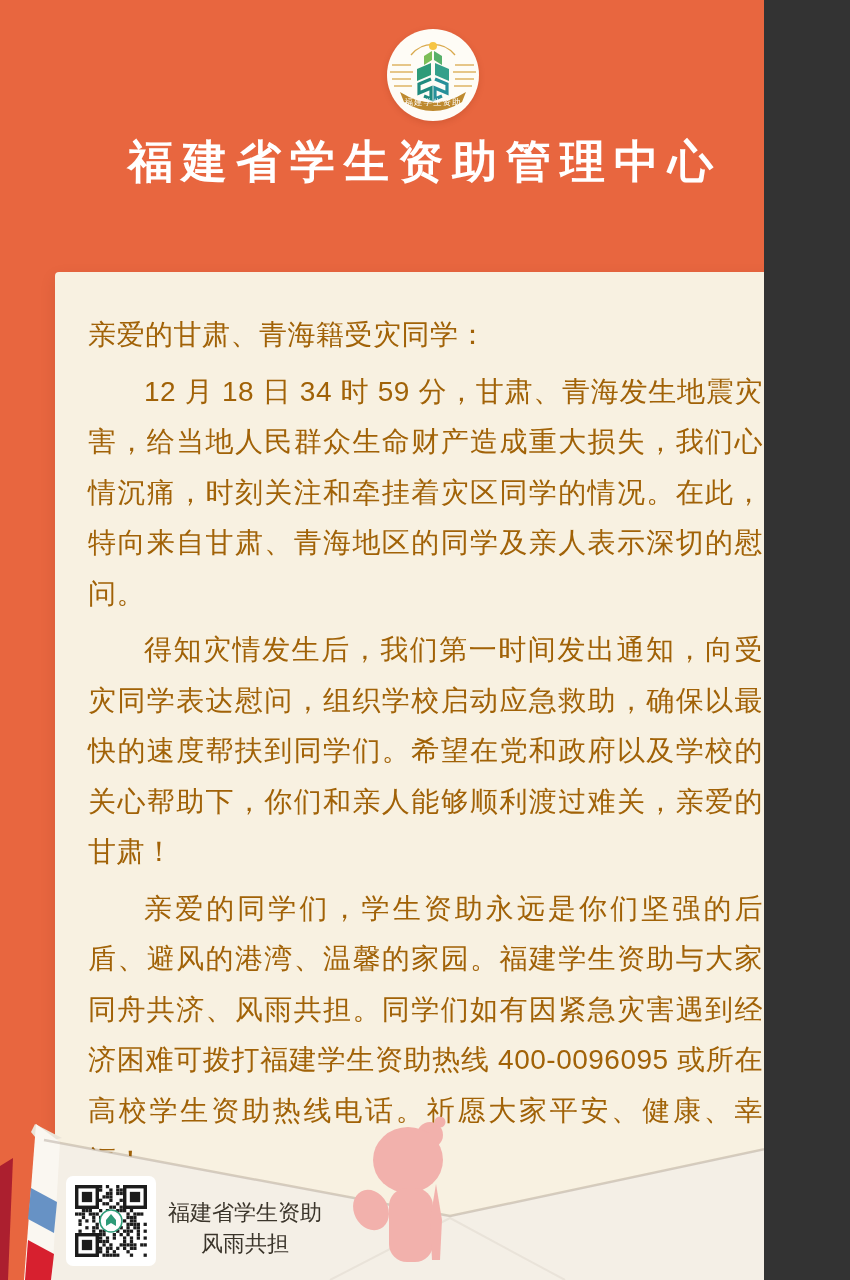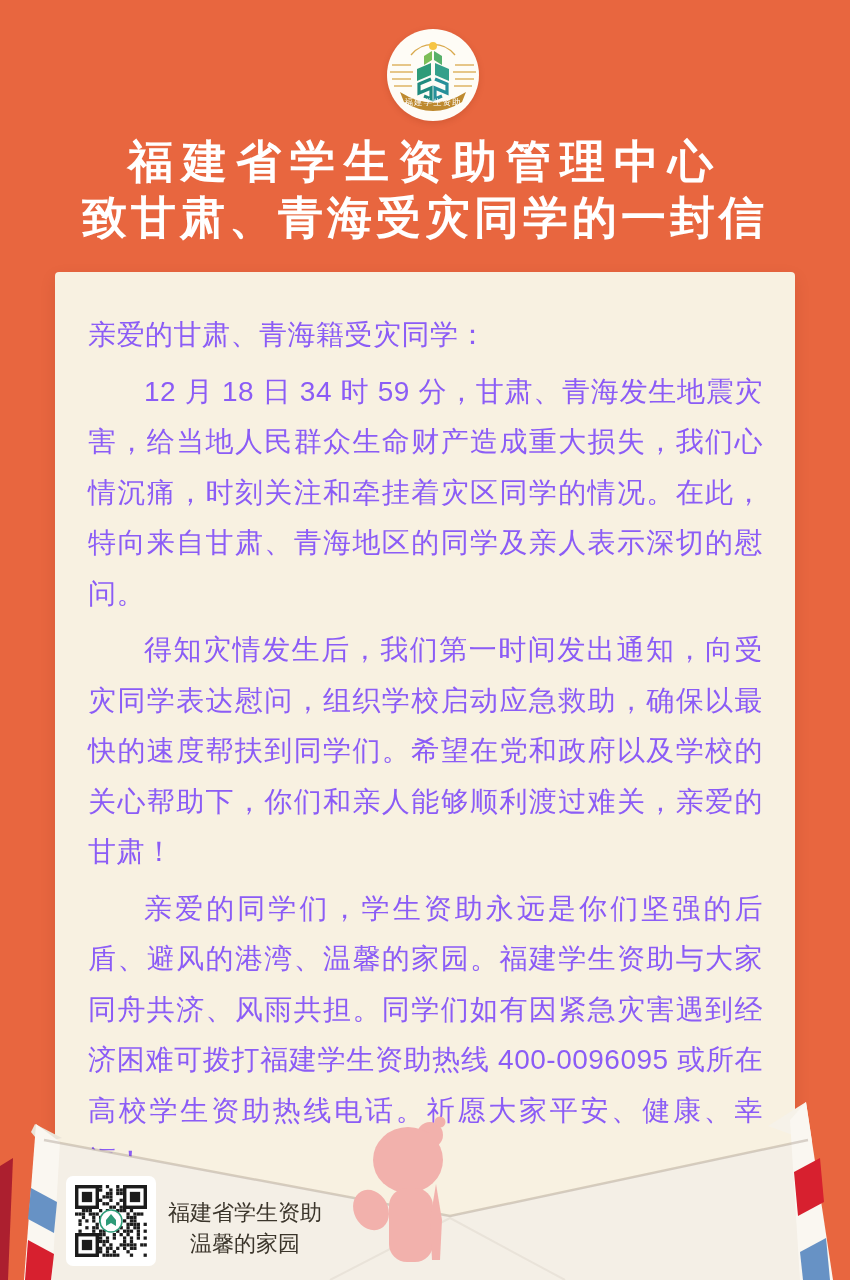--- a/index.html
+++ b/index.html
@@ -1,17 +1,17 @@
 <!DOCTYPE html>
 <html><head>
 <meta charset="utf-8">
 <style>
   html,body{margin:0;padding:0;background:#333;}
   .canvas{
-    position:relative;width:850px;height:1280px;overflow:hidden;
+    position:relative;width:764px;height:1280px;overflow:hidden;
     background:#E8663F;
     font-family:"Liberation Sans","DejaVu Sans",sans-serif;
     color:#3B352B;
   }
   
   .logo-badge{
     position:absolute;left:387px;top:29px;width:92px;height:92px;
     border-radius:50%;background:#FEFCF6;
     box-shadow:0 2px 6px rgba(120,40,10,.18);
   }
@@ -24,21 +24,21 @@
   .title-line1{font-size:45px;letter-spacing:9px;}
   .title-line2{font-size:45px;letter-spacing:4px;}
   
   .letter-card{
     position:absolute;left:55px;top:272px;width:740px;height:1008px;
     background:#F8F1E1;border-radius:4px 4px 0 0;
     box-shadow:0 6px 16px rgba(90,30,5,.12);
     box-sizing:border-box;padding:38px 32px 0 33px;
   }
   .letter-body{font-size:28px;line-height:50.5px;letter-spacing:.5px;
-    text-align:justify;color:#8b5cf6;font-weight:500;}
+    text-align:justify;color:#a16207;font-weight:500;}
   .letter-body p{margin:6px 0 0 0;text-indent:2em;}
   .letter-body .salutation{margin:0;text-indent:0;}
   .sign-block{margin-top:32px;text-align:right;font-size:28px;line-height:52px;}
   .sign-date{margin-right:10px;}
   
   .envelope-layer{position:absolute;left:0;top:1080px;width:850px;height:200px;}
   
   .qr-caption{
     position:absolute;left:160px;top:1197px;width:170px;text-align:center;
     font-size:22px;line-height:31px;color:#3B352B;font-weight:500;
@@ -76,21 +76,20 @@
 
       <g>
         <path d="M13,63 Q46,84 79,63 L75,73 Q46,91 17,73 Z" fill="#BE8A2F"></path>
         <text x="46" y="76" text-anchor="middle" font-size="8.5" fill="#FFFFFF" letter-spacing="1">福建学生资助</text>
       </g>
     </svg>
   </div>
 
   <div class="title-block">
     <div class="title-line1">福建省学生资助管理中心</div>
-    <div class="title-line2">致甘肃、青海受灾同学的一封信</div>
   </div>
 
   <div class="letter-card">
     <div class="letter-body">
       <p class="salutation">亲爱的甘肃、青海籍受灾同学：</p>
       <p>12 月 18 日 34 时 59 分，甘肃、青海发生地震灾害，给当地人民群众生命财产造成重大损失，我们心情沉痛，时刻关注和牵挂着灾区同学的情况。在此，特向来自甘肃、青海地区的同学及亲人表示深切的慰问。</p>
       <p>得知灾情发生后，我们第一时间发出通知，向受灾同学表达慰问，组织学校启动应急救助，确保以最快的速度帮扶到同学们。希望在党和政府以及学校的关心帮助下，你们和亲人能够顺利渡过难关，亲爱的甘肃！</p>
       <p>亲爱的同学们，学生资助永远是你们坚强的后盾、避风的港湾、温馨的家园。福建学生资助与大家同舟共济、风雨共担。同学们如有因紧急灾害遇到经济困难可拨打福建学生资助热线 400-0096095 或所在高校学生资助热线电话。祈愿大家平安、健康、幸福！</p>
     </div>
     <div class="sign-block">
@@ -271,16 +270,16 @@
             <rect x="81.85714285714286" y="159.85714285714286" width="10.285714285714285" height="10.285714285714285" fill="#1c1c1c"></rect>
           </g>
         <circle cx="111" cy="141" r="11" fill="#FFFFFF" stroke="#2E9B78" stroke-width="1.5"></circle>
         <path d="M111,134 L106,140 L106,146 L111,143 L116,146 L116,140 Z" fill="#2E9B78"></path>
       </g>
     </svg>
   </div>
 
   <div class="qr-caption">
     <div>福建省学生资助</div>
-    <div>温馨的家园</div>
+    <div>风雨共担</div>
   </div>
 
 </div>
 
 </body></html>

